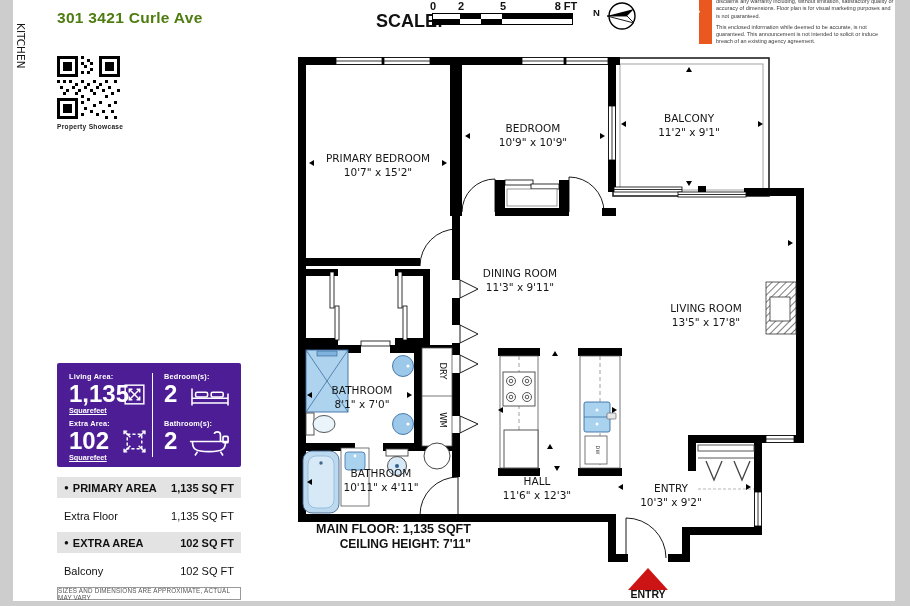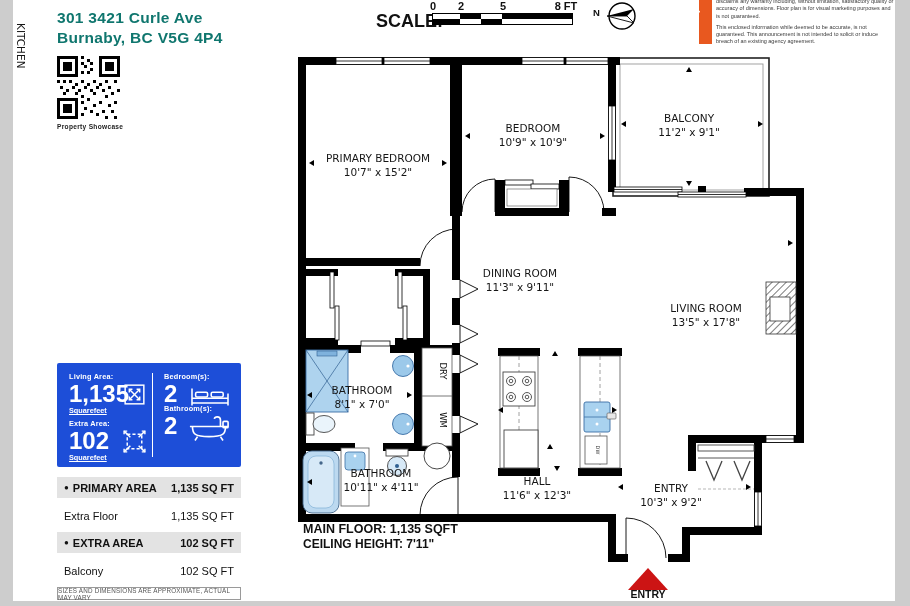--- a/index.html
+++ b/index.html
@@ -2,42 +2,42 @@
 <html><head>
 <meta charset="utf-8">
 <style>
   html,body{margin:0;padding:0;}
   body{width:910px;height:606px;position:relative;background:#fff;overflow:hidden;
        font-family:"Liberation Sans","DejaVu Sans",sans-serif;color:#111;}
   .abs{position:absolute;}
   .frame{position:absolute;inset:0;border-style:solid;border-color:#cdcdcd;
          border-width:0 15px 5px 13px;pointer-events:none;z-index:50;}
   
-  .address{left:57px;top:8px;font-size:15.5px;font-weight:bold;line-height:1.32;color:#0f766e;letter-spacing:.3px;}
+  .address{left:57px;top:8px;font-size:15.5px;font-weight:bold;line-height:1.32;color:#4d7c0f;letter-spacing:.3px;}
   .qr-caption{left:57px;top:123px;font-size:6.6px;font-weight:bold;letter-spacing:.3px;color:#222;}
   .scale-label{left:376px;top:11px;font-size:18px;font-weight:bold;text-align:right;}
   .tick{top:0;font-size:11px;font-weight:bold;transform:translateX(-50%);}
   .n-label{left:593px;top:7px;font-size:9.5px;font-weight:bold;}
   .brand-strip{left:699px;top:0;width:13px;height:44px;background:#e8581f;overflow:hidden;}
   .brand-text{position:absolute;left:-14px;top:16px;transform:rotate(-90deg);color:#fff;
               font-size:6.5px;font-weight:bold;letter-spacing:.3px;}
   .disclaimer{left:716px;top:-2px;width:178px;font-size:5.5px;line-height:1.32;color:#3a3a3a;}
   .disclaimer p{margin:0 0 4px 0;}
   
   .room-label{position:absolute;transform:translateX(-50%);text-align:center;font-size:10.5px;
               line-height:1.34;color:#151515;white-space:nowrap;font-family:"DejaVu Sans",sans-serif;}
   .room-label .dims{font-size:10.5px;}
   .kitchen-label{left:545px;top:358px;height:92px;writing-mode:vertical-rl;text-align:center;
                  font-size:10.5px;line-height:1.3;color:#151515;font-family:"DejaVu Sans",sans-serif;}
-  .floor-note{left:303px;top:521px;line-height:1.3;}
+  .floor-note{left:316px;top:521px;line-height:1.3;text-align:right;}
   .floor-note .l1{font-size:12.5px;font-weight:bold;}
   .floor-note .l2{font-size:12px;font-weight:600;}
   .entry-marker-label{left:648px;top:588px;transform:translateX(-50%);font-size:10.5px;font-weight:bold;}
   
-  .stats{left:57px;top:363px;width:184px;height:104px;background:#1d4ed8;color:#fff;border-radius:2px;}
+  .stats{left:57px;top:363px;width:184px;height:104px;background:#4c1d95;color:#fff;border-radius:2px;}
   .stats .divider{position:absolute;left:95px;top:10px;width:1px;height:84px;background:#fff;}
   .cell{position:absolute;}
   .cell .lbl{font-size:7.3px;font-weight:bold;letter-spacing:.2px;}
   .cell .num{font-size:24px;font-weight:700;line-height:1.05;}
   .cell .unit{font-size:7.3px;font-weight:bold;text-decoration:underline;}
   .cell .icon{position:absolute;}
   
   .sumrow{left:57px;width:184px;height:21px;display:flex;align-items:center;
           justify-content:space-between;padding:0 7px;box-sizing:border-box;font-size:11px;}
   .sumrow.em{background:#e3e3e3;font-weight:bold;}
@@ -261,21 +261,20 @@
     <polygon points="618,487 623,484 623,490"></polygon>
       <polygon points="751,487 746,484 746,490"></polygon>
     <polygon points="793,243 788,240 788,246"></polygon>
   </g>
 
   <polygon points="648,568 628,590 668,590" fill="#cc1414"></polygon>
 </svg>
 
 <div class="abs address">
   <div>301 3421 Curle Ave</div>
-  <div>Burnaby, BC V5G 4P4</div>
 </div>
 
 <svg class="abs" style="left:57px;top:56px" width="63" height="63" viewBox="0 0 63 63">
   <rect width="63" height="63" fill="#fff"></rect>
   <g fill="#000">
     <rect x="0" y="0" width="21" height="21"></rect>
       <rect x="42" y="0" width="21" height="21"></rect>
       <rect x="0" y="42" width="21" height="21"></rect>
     <rect x="3" y="3" width="15" height="15" fill="#fff"></rect>
       <rect x="45" y="3" width="15" height="15" fill="#fff"></rect>
@@ -397,21 +396,21 @@
       <line x1="9" y1="9" x2="3" y2="3"></line>
         <polyline points="3,6 3,3 6,3"></polyline>
       <line x1="17" y1="9" x2="23" y2="3"></line>
         <polyline points="20,3 23,3 23,6"></polyline>
       <line x1="17" y1="17" x2="23" y2="23"></line>
         <polyline points="23,20 23,23 20,23"></polyline>
       <line x1="9" y1="17" x2="3" y2="23"></line>
         <polyline points="6,23 3,23 3,20"></polyline>
     </svg>
   </div>
-  <div class="cell" style="left:107px;top:41px;width:72px">
+  <div class="cell" style="left:107px;top:56px;width:72px">
     <div class="lbl">Bathroom(s):</div>
     <div class="num">2</div>
     <svg class="icon" style="left:24px;top:11px" width="42" height="28" viewBox="0 0 32 22" fill="none" stroke="#fff" stroke-width="1.3">
       <path d="M1,9 H31"></path>
       <path d="M3,9 c0,6 2,8 13,8 s13,-2 13,-8"></path>
       <path d="M25,9 V4 q0,-2.5 -2.5,-2.5 q-2,0 -2.3,1.6"></path>
       <path d="M7,17 l-2,3 M25,17 l2,3"></path>
       <rect x="27" y="5" width="4" height="5" rx="0.8"></rect>
     </svg>
   </div>

